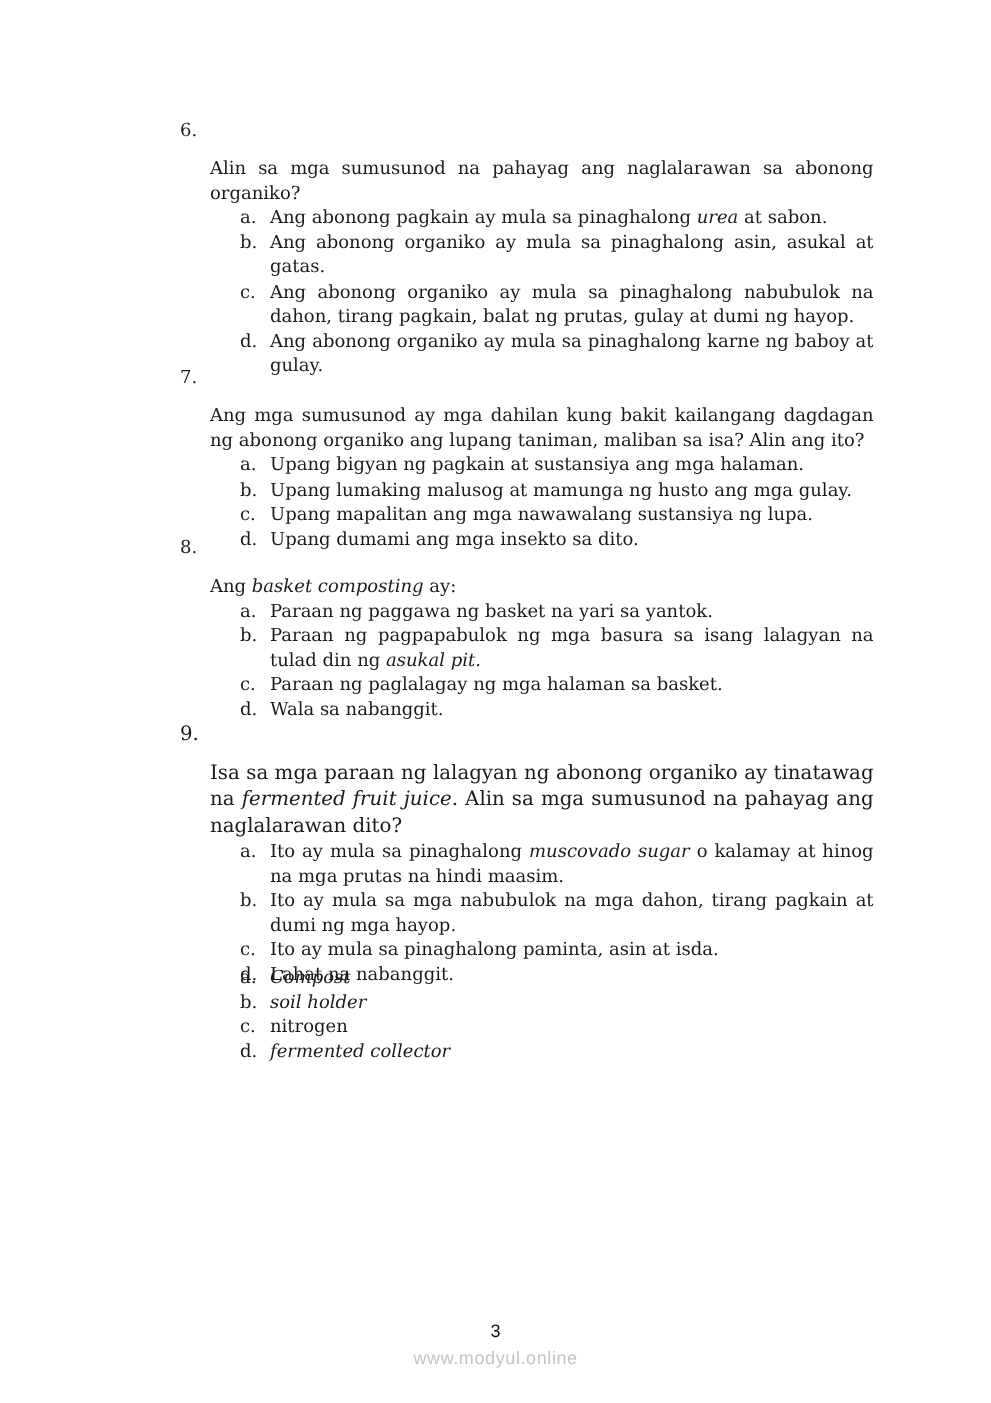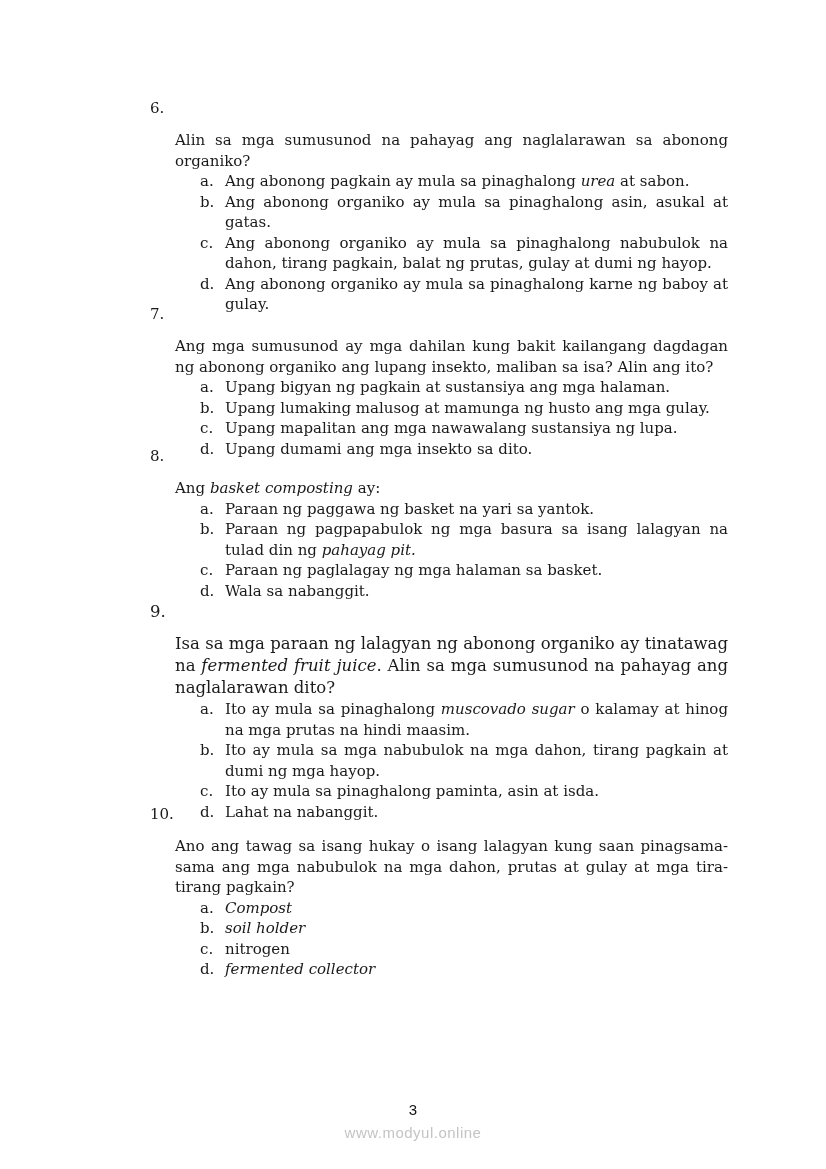--- a/index.html
+++ b/index.html
@@ -48,21 +48,21 @@
       <li class="opt">
           <span class="letter">d.</span>
           <span class="opt-text"><span>Ang abonong organiko ay mula sa pinaghalong karne ng baboy at gulay.</span></span>
         </li>
     </ul>
   </div>
 
   <div class="q" style="top:304px">
     <div class="stem">
       <span class="num">7.</span>
-      <span class="stem-text"><span>Ang mga sumusunod ay mga dahilan kung bakit kailangang dagdagan ng abonong organiko ang lupang insekto, maliban sa isa? Alin ang ito?</span></span>
+      <span class="stem-text"><span>Ang mga sumusunod ay mga dahilan kung bakit kailangang dagdagan ng abonong organiko ang lupang taniman, maliban sa isa? Alin ang ito?</span></span>
     </div>
     <ul class="opts">
       <li class="opt">
           <span class="letter">a.</span>
           <span class="opt-text"><span>Upang bigyan ng pagkain at sustansiya ang mga halaman.</span></span>
         </li>
       <li class="opt">
           <span class="letter">b.</span>
           <span class="opt-text"><span>Upang lumaking malusog at mamunga ng husto ang mga gulay.</span></span>
         </li>
@@ -82,21 +82,21 @@
       <span class="num">8.</span>
       <span class="stem-text"><span>Ang </span><i>basket composting</i><span> ay:</span></span>
     </div>
     <ul class="opts">
       <li class="opt">
           <span class="letter">a.</span>
           <span class="opt-text"><span>Paraan ng paggawa ng basket na yari sa yantok.</span></span>
         </li>
       <li class="opt">
           <span class="letter">b.</span>
-          <span class="opt-text"><span>Paraan ng pagpapabulok ng mga basura sa isang lalagyan na tulad din ng </span><i>pahayag pit.</i></span>
+          <span class="opt-text"><span>Paraan ng pagpapabulok ng mga basura sa isang lalagyan na tulad din ng </span><i>asukal pit.</i></span>
         </li>
       <li class="opt">
           <span class="letter">c.</span>
           <span class="opt-text"><span>Paraan ng paglalagay ng mga halaman sa basket.</span></span>
         </li>
       <li class="opt">
           <span class="letter">d.</span>
           <span class="opt-text"><span>Wala sa nabanggit.</span></span>
         </li>
     </ul>
@@ -121,24 +121,20 @@
           <span class="opt-text"><span>Ito ay mula sa pinaghalong paminta, asin at isda.</span></span>
         </li>
       <li class="opt">
           <span class="letter">d.</span>
           <span class="opt-text"><span>Lahat na nabanggit.</span></span>
         </li>
     </ul>
   </div>
 
   <div class="q q10" style="top:804px">
-    <div class="stem">
-      <span class="num">10.</span>
-      <span class="stem-text"><span>Ano ang tawag sa isang hukay o isang lalagyan kung saan pinagsama-sama ang mga nabubulok na mga dahon, prutas at gulay at mga tira-tirang pagkain?</span></span>
-    </div>
     <ul class="opts">
       <li class="opt">
           <span class="letter">a.</span>
           <span class="opt-text"><i>Compost</i></span>
         </li>
       <li class="opt">
           <span class="letter">b.</span>
           <span class="opt-text"><i>soil holder</i></span>
         </li>
       <li class="opt">

